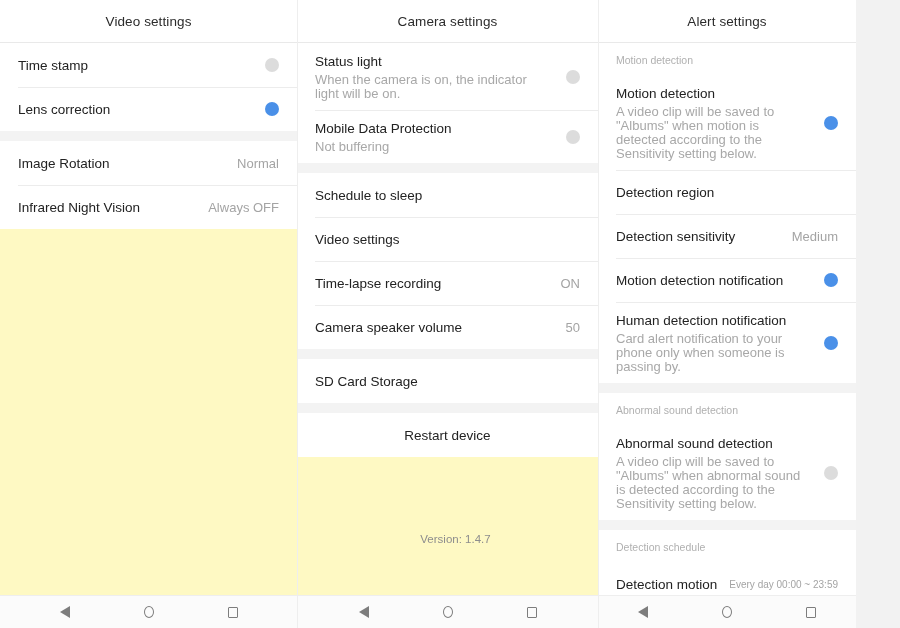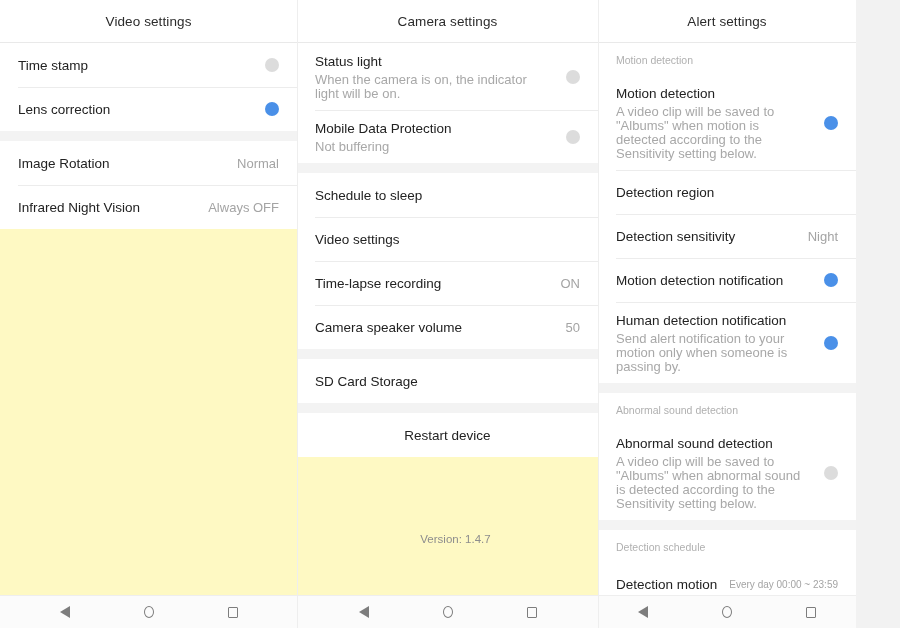--- a/index.html
+++ b/index.html
@@ -292,32 +292,32 @@
           </div>
           <div class="row">
             <div class="row-text">
               <div class="row-title">Detection region</div>
             </div>
           </div>
           <div class="row">
             <div class="row-text">
               <div class="row-title">Detection sensitivity</div>
             </div>
-            <div class="row-value">Night</div>
+            <div class="row-value">Medium</div>
           </div>
           <div class="row">
             <div class="row-text">
               <div class="row-title">Motion detection notification</div>
             </div>
             <div class="toggle on"></div>
           </div>
           <div class="row">
             <div class="row-text">
               <div class="row-title">Human detection notification</div>
-              <div class="row-sub">Send alert notification to your motion only when someone is passing by.</div>
+              <div class="row-sub">Card alert notification to your phone only when someone is passing by.</div>
             </div>
             <div class="toggle on"></div>
           </div>
         </div>
         <div class="gap"></div>
         <div class="card">
           <div class="section-label">Abnormal sound detection</div>
           <div class="row">
             <div class="row-text">
               <div class="row-title">Abnormal sound detection</div>

